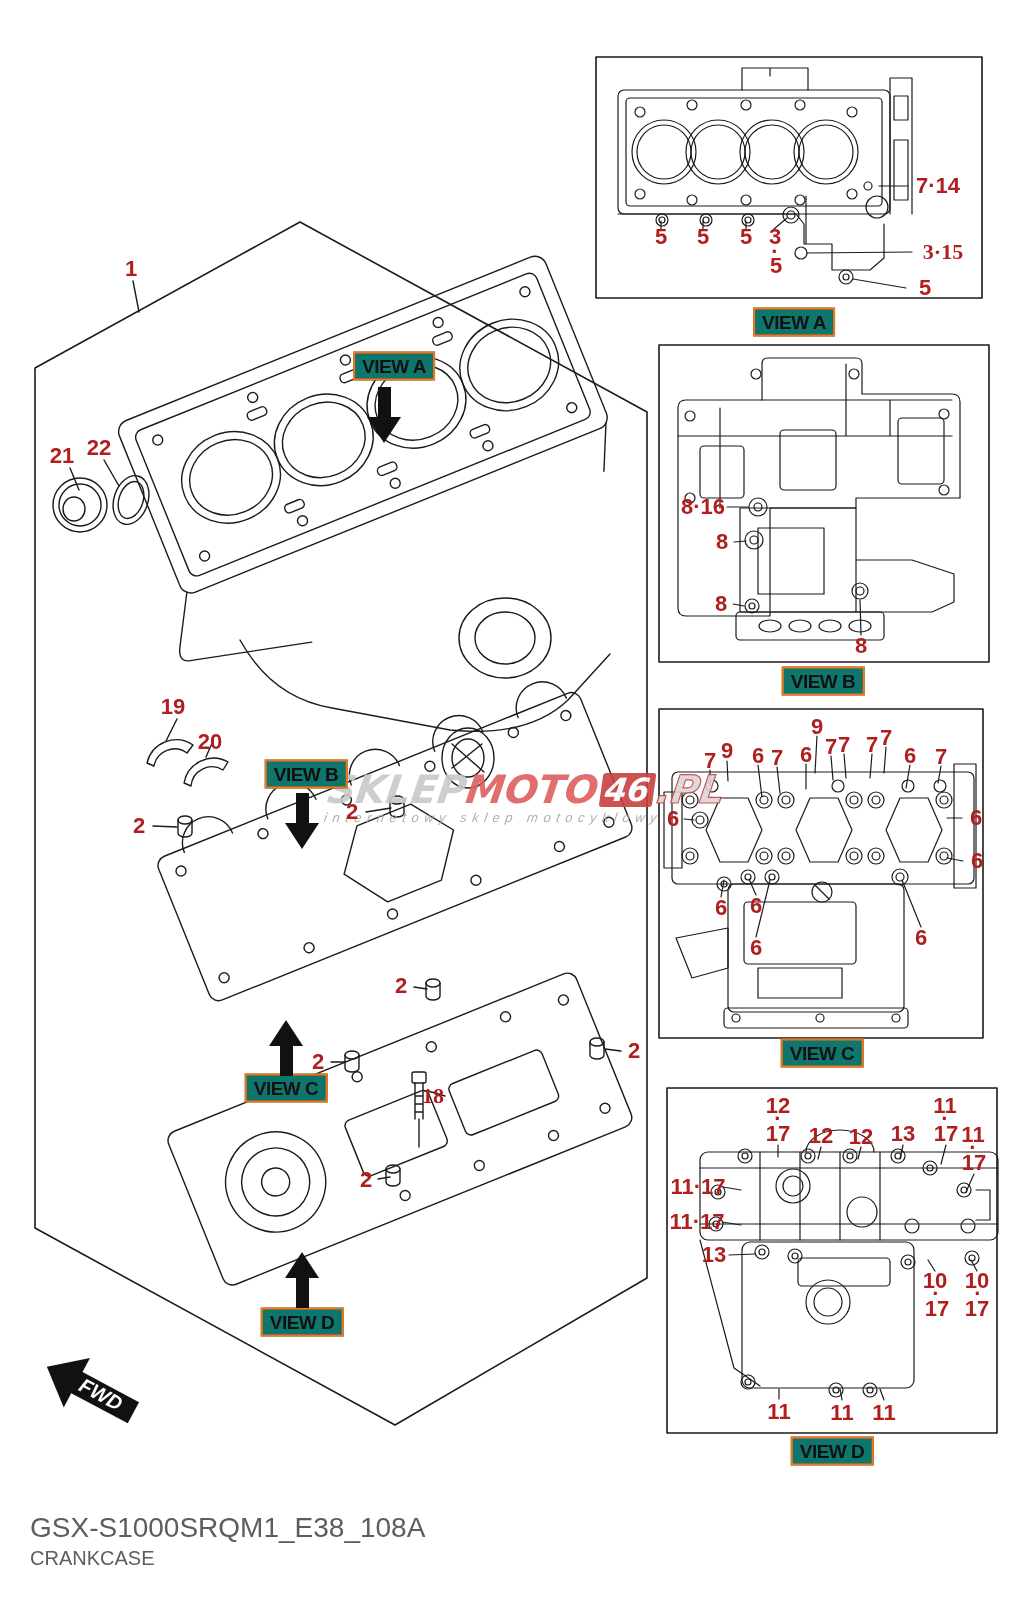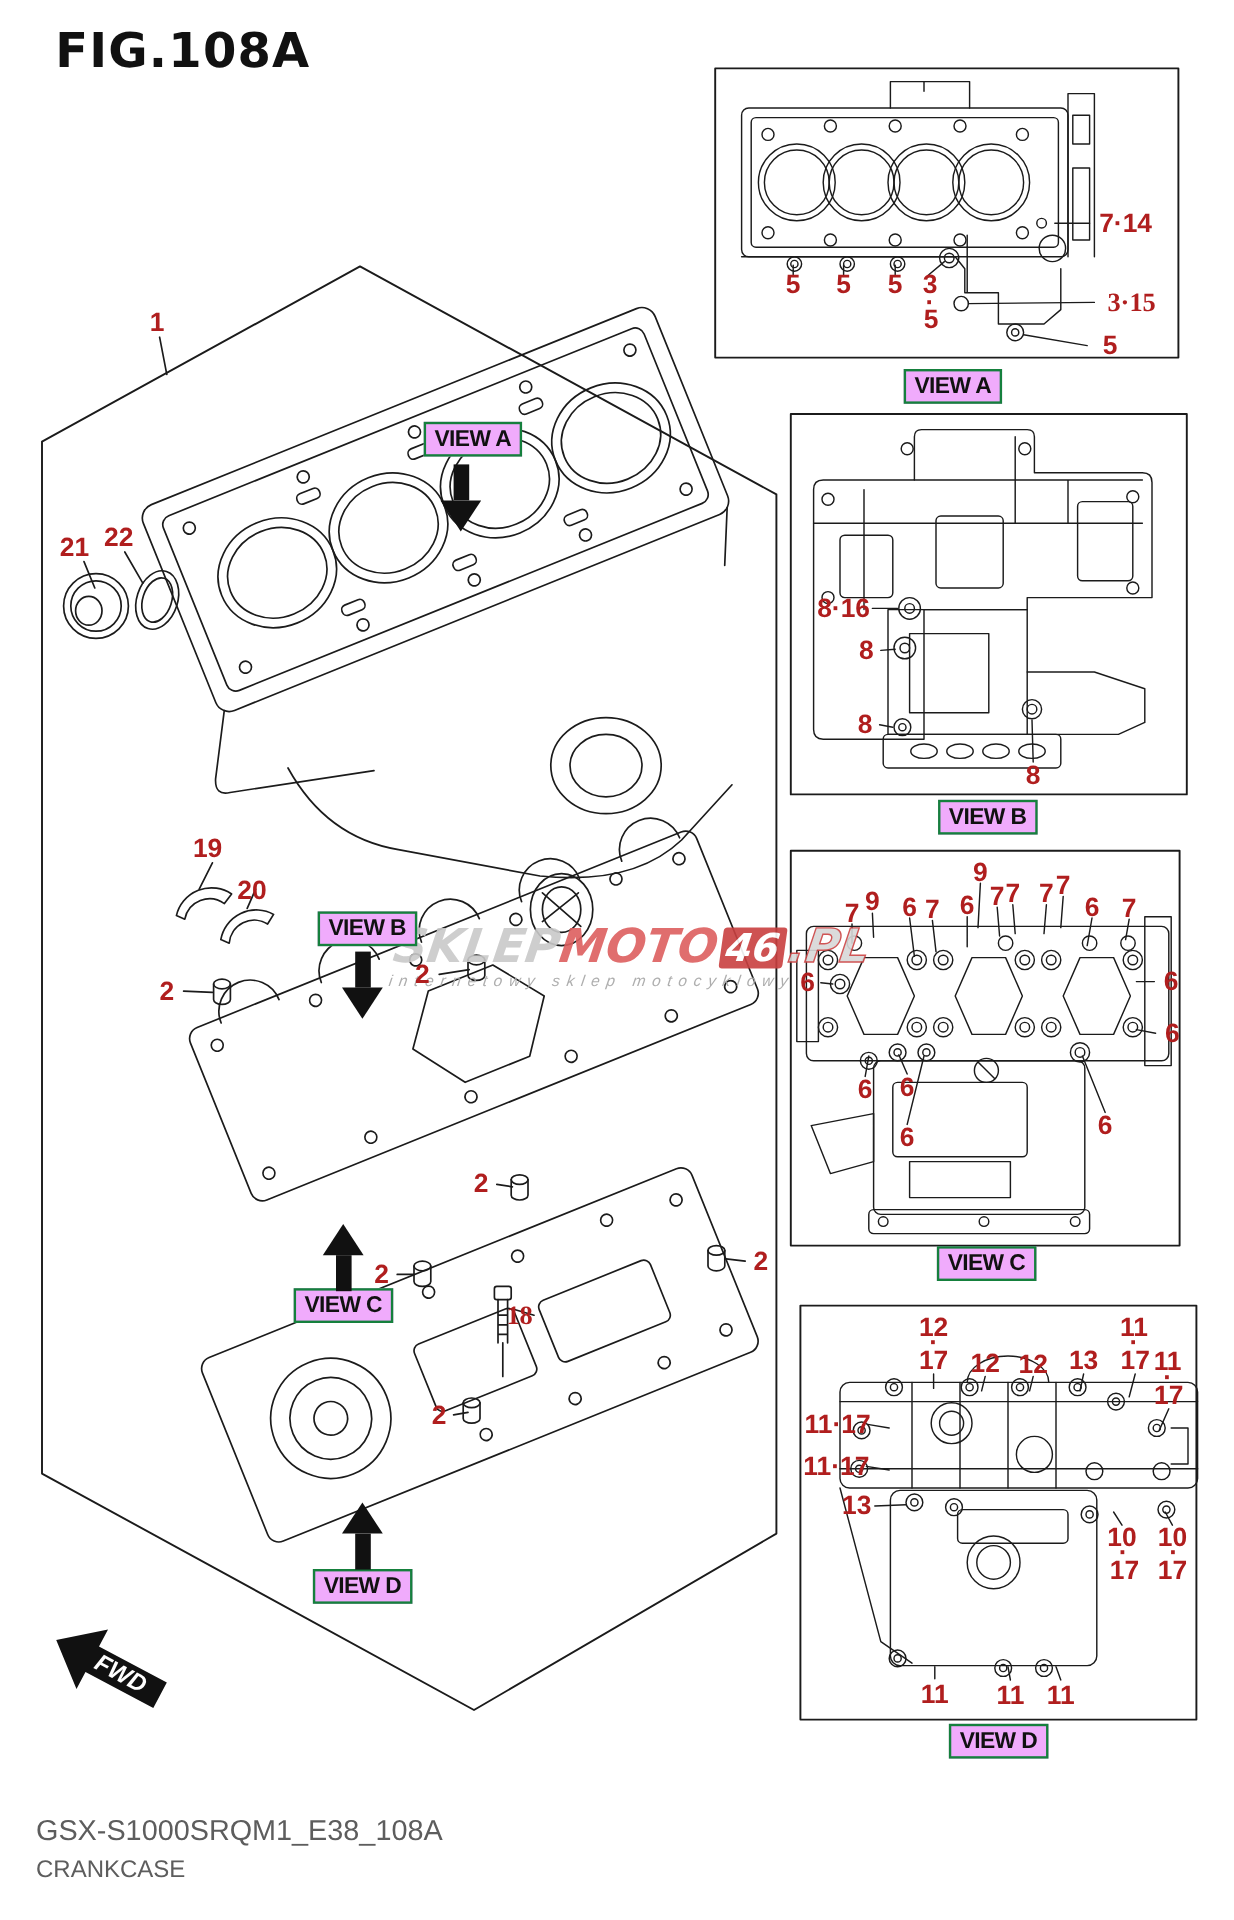--- a/index.html
+++ b/index.html
@@ -4,46 +4,45 @@
 <style>
   html,body{margin:0;padding:0;background:#fff;}
   #stage{position:relative;width:1028px;height:1600px;background:#ffffff;overflow:hidden;
          font-family:"Liberation Sans",sans-serif;}
   .fig-title{position:absolute;left:46px;top:20px;font-family:"DejaVu Sans",sans-serif;
              font-weight:900;font-size:40px;letter-spacing:1px;color:#111;}
   #art{position:absolute;left:0;top:0;}
   #overlay{position:absolute;left:0;top:0;width:1028px;height:1600px;}
   .callout{position:absolute;transform:translate(-50%,-50%);
            font-weight:bold;font-size:22px;line-height:1;color:#b01e1e;white-space:nowrap;}
-  .view-tag{position:absolute;transform:translate(-50%,-50%);border:2px solid #15803d;background:#f0abfc;
+  .view-tag{position:absolute;transform:translate(-50%,-50%);border:2px solid #f97316;background:#0f766e;
             padding:0 7px;line-height:25px;font-weight:bold;font-size:19px;letter-spacing:-0.5px;color:#111;
             white-space:nowrap;}
   .cue-arrow{position:absolute;display:flex;flex-direction:column;align-items:center;width:34px;}
   .cue-arrow .shaft{width:13px;height:30px;background:#111;}
   .cue-arrow .head{width:0;height:0;border-left:17px solid transparent;border-right:17px solid transparent;}
   .cue-arrow.down .head{border-top:26px solid #111;}
   .cue-arrow.up .head{border-bottom:26px solid #111;}
   .wm{position:absolute;left:327px;top:770px;opacity:.9;transform:skewX(-8deg);}
   .wm-main{display:flex;align-items:center;font-family:"DejaVu Sans",sans-serif;
            font-style:italic;font-weight:900;font-size:39px;line-height:1;}
   .wm-gray{color:#c9c9c9;}
   .wm-red{color:#dd5f5f;}
   .wm-badge{background:#c94040;color:#fff;font-size:32px;padding:1px 4px;margin:0 3px;border-radius:3px;}
   .wm-suffix{color:#d8d8d8;-webkit-text-stroke:1.2px #cc4444;}
   .wm-tagline{font-family:"Liberation Sans",sans-serif;font-style:italic;font-size:13px;
               letter-spacing:5.5px;color:#a6a6a6;margin-top:1px;}
-  .footer-code{position:absolute;left:30px;top:1512px;font-size:24px;color:#5d5d5d;}
+  .footer-code{position:absolute;left:30px;top:1512px;font-size:28px;color:#5d5d5d;}
   .footer-name{position:absolute;left:30px;top:1547px;font-size:20px;color:#5d5d5d;}
 </style>
 </head>
 <body>
 
 <div id="stage">
 
-  <div class="fig-title">FIG.108A</div>
 
   <svg id="art" width="1028" height="1600" viewBox="0 0 1028 1600" xmlns="http://www.w3.org/2000/svg">
     <g stroke="#1b1b1b" stroke-width="1.4" fill="none" stroke-linejoin="round" stroke-linecap="round">
 
       <polygon points="300,222 647,412 647,1278 395,1425 35,1228 35,368" stroke-width="1.6"></polygon>
 
       <g transform="translate(115,425) rotate(-22)">
         <rect x="0" y="0" width="460" height="185" rx="12"></rect>
         <rect x="14" y="14" width="432" height="157" rx="8"></rect>
         <ellipse cx="88" cy="92" rx="50" ry="45"></ellipse>

